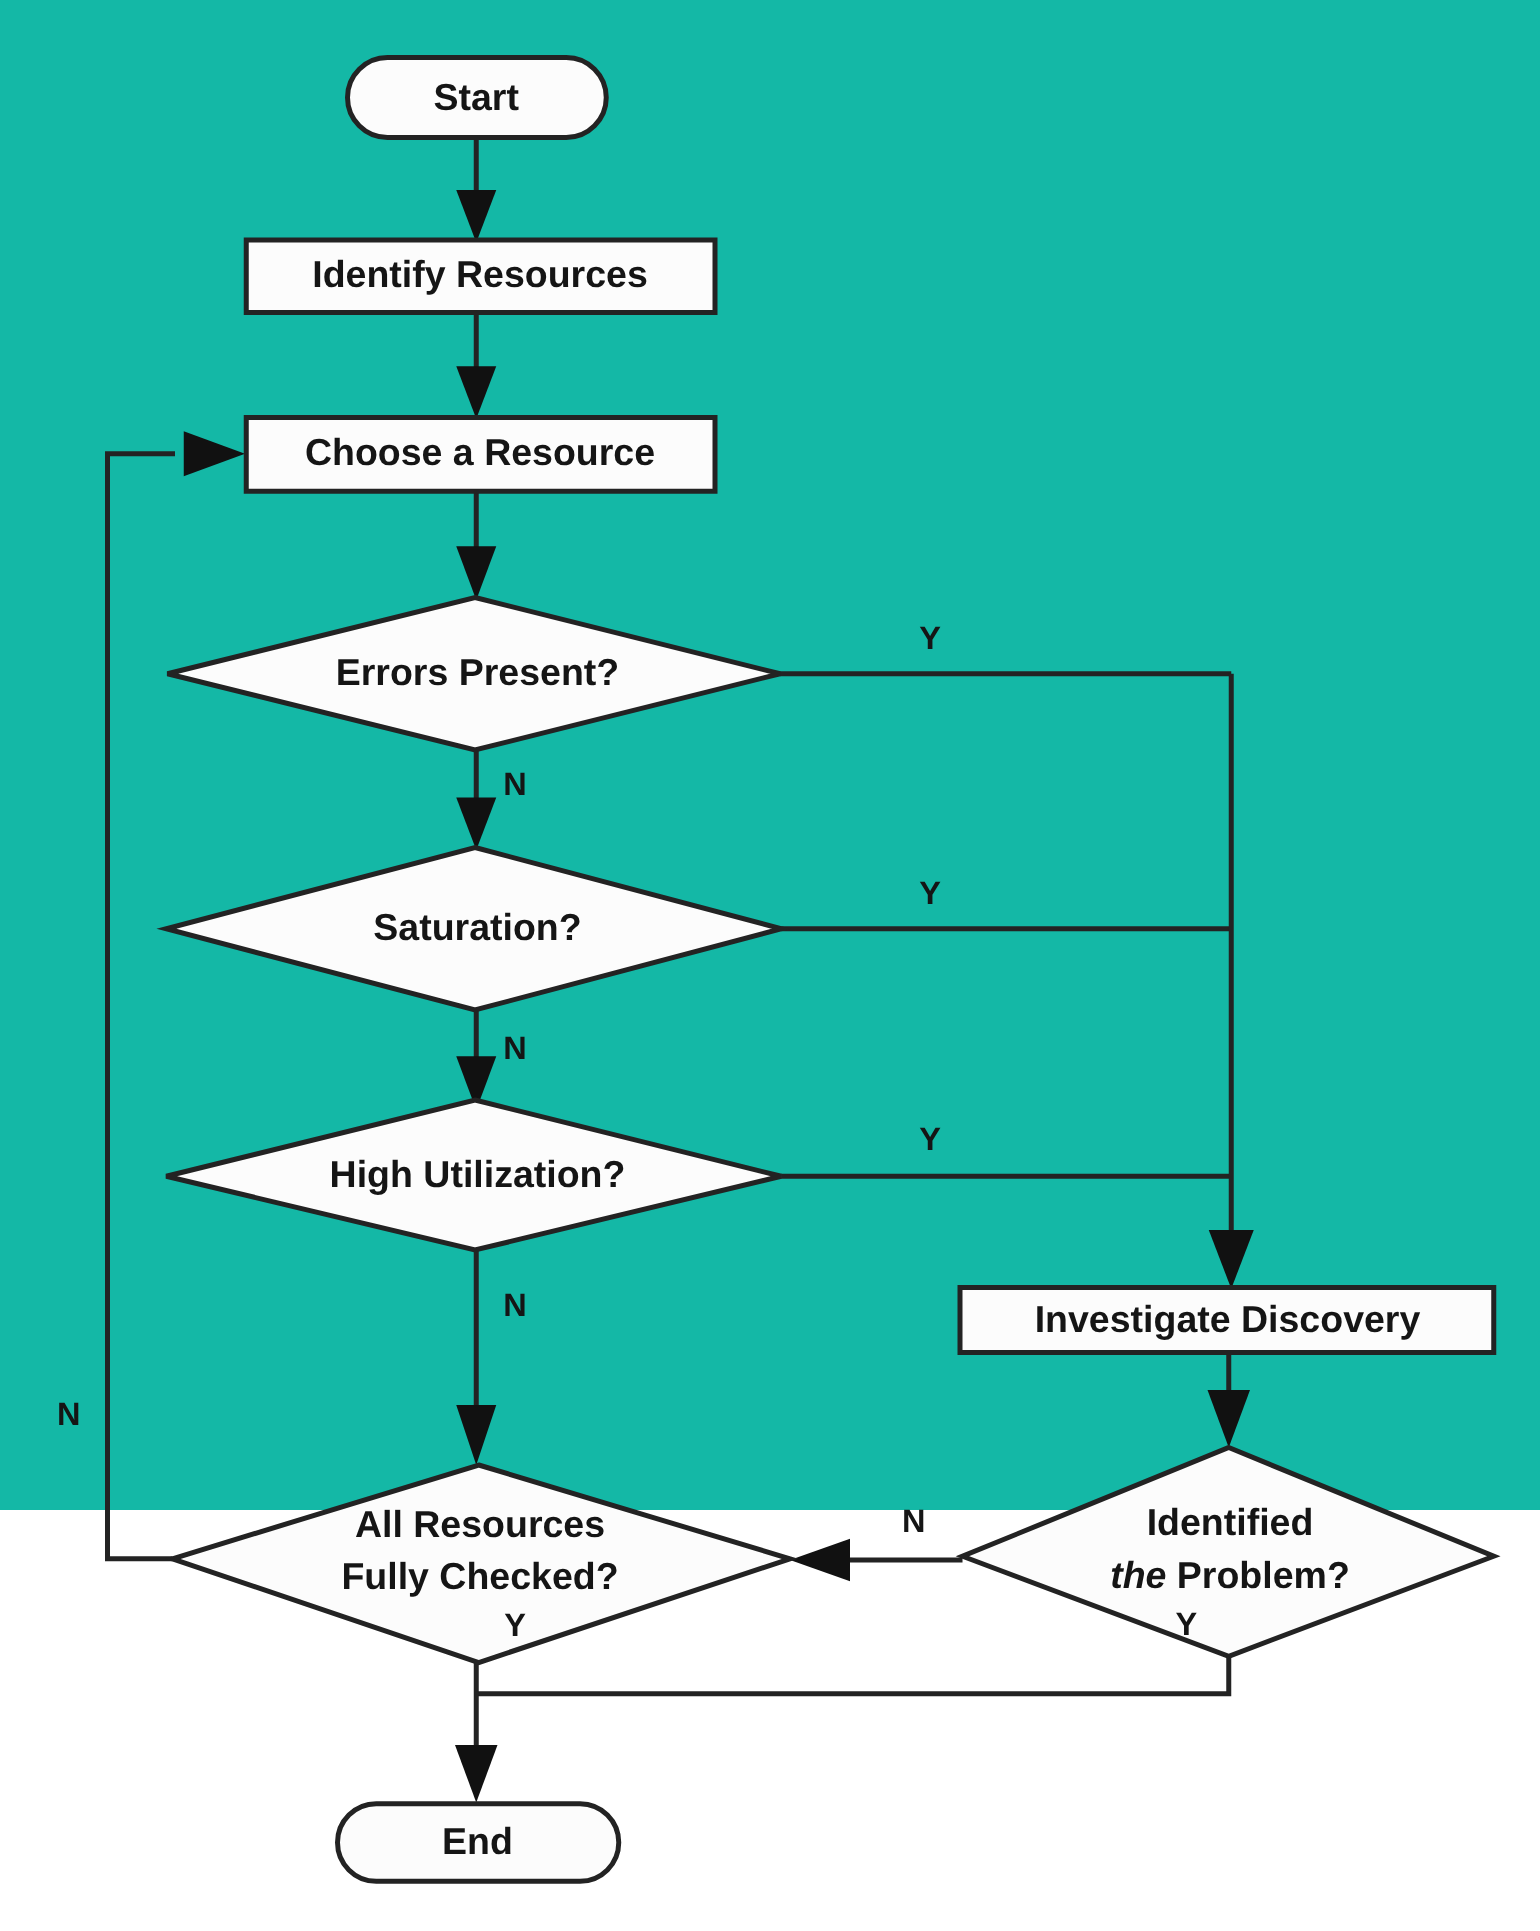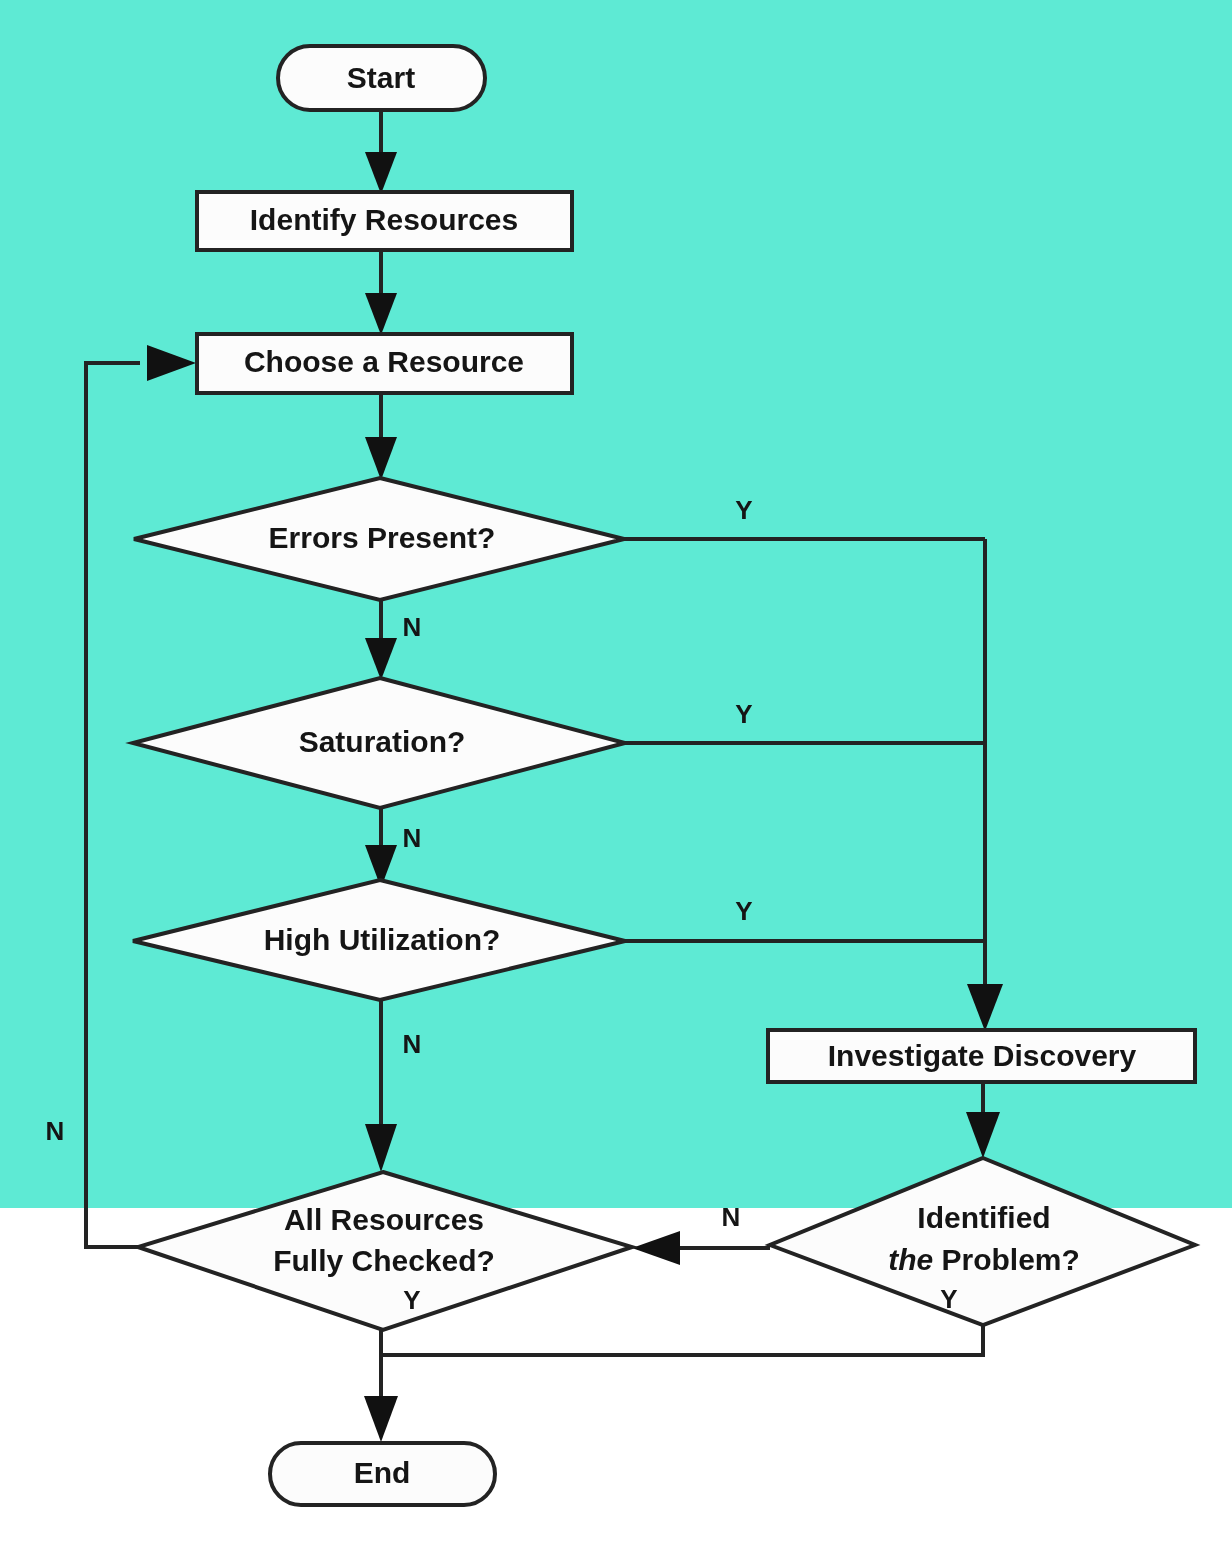--- a/index.html
+++ b/index.html
@@ -1,18 +1,18 @@
 <!DOCTYPE html>
 <html><head>
 <meta charset="utf-8">
 <style>
   html,body{margin:0;padding:0;background:#ffffff;}
   body{width:1232px;height:1545px;overflow:hidden;
        font-family:"Liberation Sans","DejaVu Sans",sans-serif;}
-  #flow-root{position:relative;width:1232px;height:1208px;background:#5eead4;}
+  #flow-root{position:relative;width:1232px;height:1208px;background:#14b8a6;}
   svg.flow-canvas{position:absolute;top:0;left:0;width:1232px;height:1545px;}
   .node-text{font-weight:bold;fill:#151515;text-anchor:middle;dominant-baseline:middle;}
   .node-text.t-lg{font-size:30px;}
   .edge-label{font-weight:bold;fill:#151515;font-size:26px;text-anchor:middle;dominant-baseline:middle;}
   .shape-fill{fill:#fcfcfc;}
   .shape-stroke{stroke:#232323;stroke-width:4;}
   .link-line{stroke:#232323;stroke-width:4;fill:none;}
   .arrow-head{fill:#111111;}
   .ital{font-style:italic;}
 </style>

